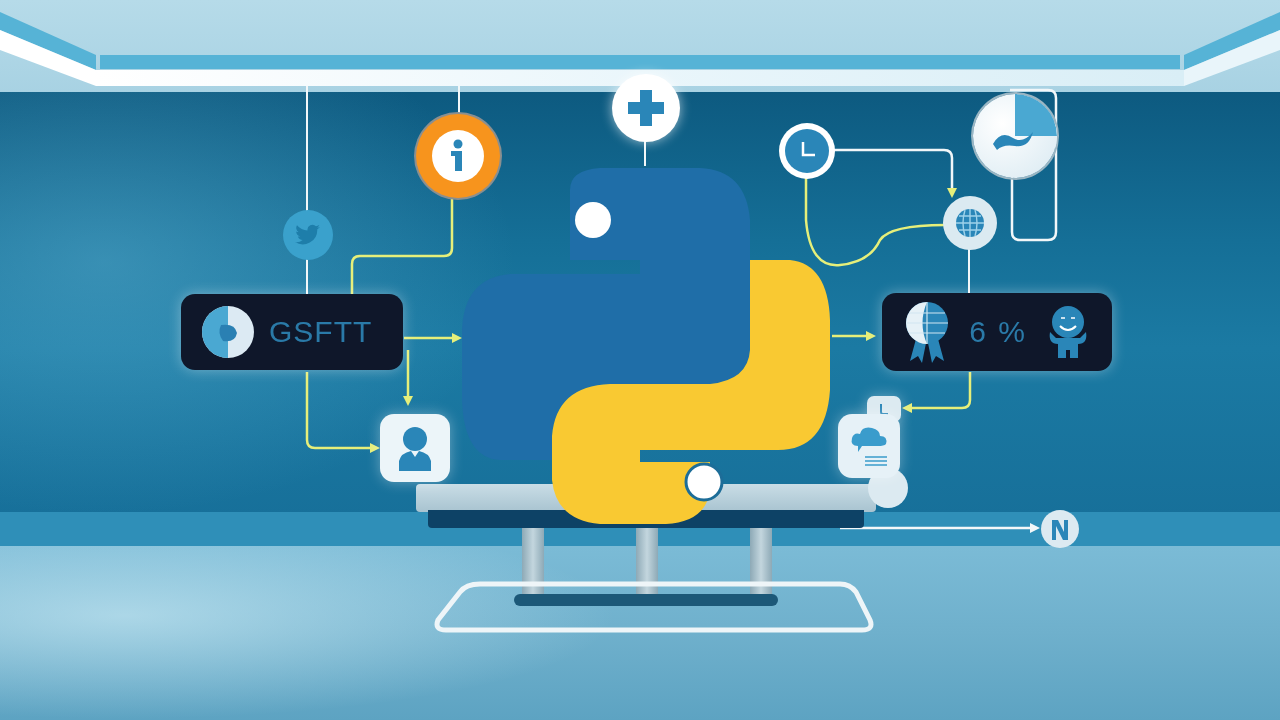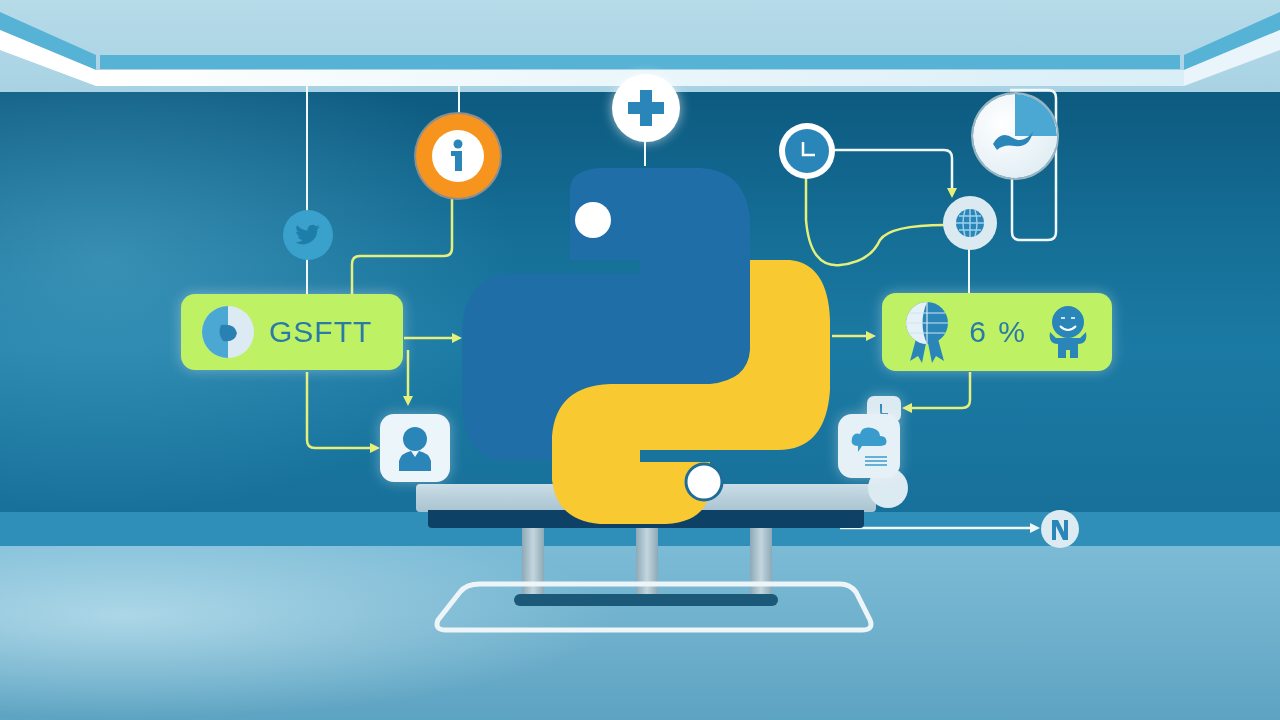--- a/index.html
+++ b/index.html
@@ -6,21 +6,21 @@
   body{width:1280px;height:720px;overflow:hidden;position:relative;font-family:"Liberation Sans",sans-serif;background:#0f5a80;}
   .abs{position:absolute;}
   .ceiling{left:0;top:0;width:1280px;height:92px;background:linear-gradient(180deg,#b6dbe9 0%,#a8d2e3 100%);}
   .wall{left:0;top:92px;width:1280px;height:425px;background:linear-gradient(180deg,#0d5a80 0%,#156f97 35%,#1b7aa3 60%,#17709a 100%);}
   .wall-glow{left:0;top:92px;width:520px;height:425px;background:radial-gradient(ellipse at 20% 40%,rgba(120,200,230,0.35),rgba(0,0,0,0) 70%);}
   .floor-band{left:0;top:512px;width:1280px;height:34px;background:#2f8fb8;}
   .floor{left:0;top:546px;width:1280px;height:174px;background:linear-gradient(180deg,#7bbbd6 0%,#6fb0cc 50%,#5da3c2 100%);}
   .floor-light{left:0;top:546px;width:620px;height:174px;background:radial-gradient(ellipse at 20% 40%,rgba(220,245,252,0.55),rgba(0,0,0,0) 70%);}
   .beam-blue{left:100px;top:55px;width:1080px;height:14px;background:#56b3d6;}
   .beam-white{left:96px;top:70px;width:1088px;height:16px;background:linear-gradient(90deg,#ffffff,#eaf6fb,#d9eef6);}
-  .card{background:#bef264;border-radius:14px;box-shadow:0 0 14px rgba(255,255,255,0.35);display:flex;align-items:center;}
+  .card{background:#0f172a;border-radius:14px;box-shadow:0 0 14px rgba(255,255,255,0.35);display:flex;align-items:center;}
   .circle{border-radius:50%;display:flex;align-items:center;justify-content:center;}
   .line{background:#f2f7f9;}
   .gsftt-text{font-size:30px;color:#2a7aa8;letter-spacing:1px;}
   .pct-text{font-size:30px;color:#2a7aa8;letter-spacing:2px;}
 </style>
 </head>
 <body>
 
 <div class="abs ceiling"></div>
 <svg class="abs" style="left:0;top:0" width="1280" height="100">

